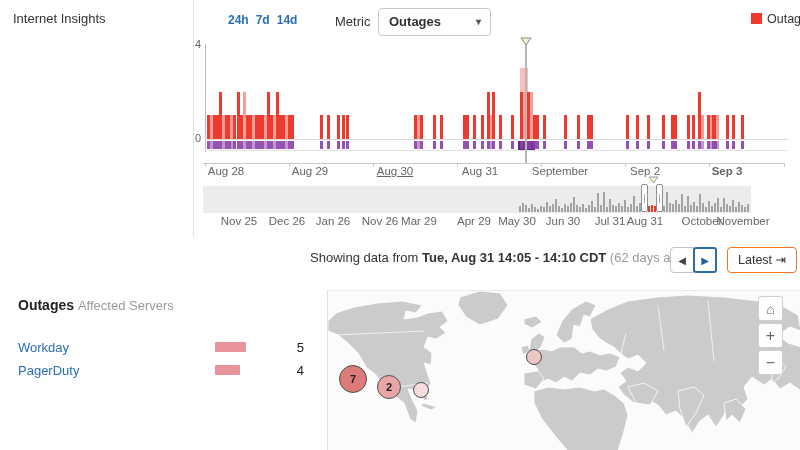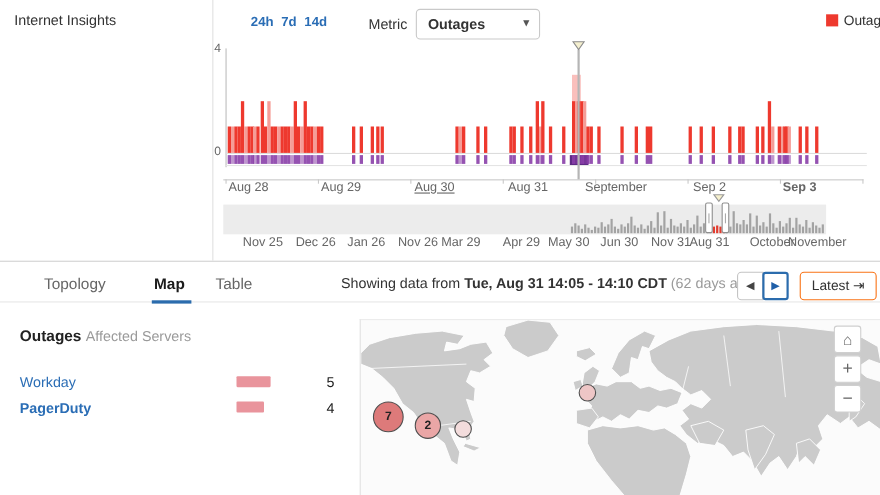--- a/index.html
+++ b/index.html
@@ -358,35 +358,29 @@
         <div style="position: absolute; left: 2px; top: 9px; width: 1px; height: 9px; background: rgb(170, 170, 170);"></div>
       </div>
       <div class="axis-label" style="position: absolute; left: 239px; top: 215px;">Nov 25</div>
       <div class="axis-label" style="position: absolute; left: 287px; top: 215px;">Dec 26</div>
       <div class="axis-label" style="position: absolute; left: 333px; top: 215px;">Jan 26</div>
       <div class="axis-label" style="position: absolute; left: 380px; top: 215px;">Nov 26</div>
       <div class="axis-label" style="position: absolute; left: 419px; top: 215px;">Mar 29</div>
       <div class="axis-label" style="position: absolute; left: 474px; top: 215px;">Apr 29</div>
       <div class="axis-label" style="position: absolute; left: 517px; top: 215px;">May 30</div>
       <div class="axis-label" style="position: absolute; left: 563px; top: 215px;">Jun 30</div>
-      <div class="axis-label" style="position: absolute; left: 610px; top: 215px;">Nov 31</div>
+      <div class="axis-label" style="position: absolute; left: 610px; top: 215px;">Jul 31</div>
       <div class="axis-label" style="position: absolute; left: 645px; top: 215px;">Aug 31</div>
       <div class="axis-label" style="position: absolute; left: 702px; top: 215px;">October</div>
       <div class="axis-label" style="position: absolute; left: 743px; top: 215px;">November</div>
     </div>
   <svg class="flag-svg" style="left:648px; top:176px;" width="11" height="8">
     <polygon points="1,1 10,1 5.5,7" fill="#f6f0cd" stroke="#999" stroke-width="1"></polygon>
   </svg>
 
-  <div class="abs tabbar">
-    <div class="tab" style="left:40px;">Topology</div>
-    <div class="tab active" style="left:140px;">Map</div>
-    <div class="tab" style="left:196px;">Table</div>
-    <div class="tab-underline" style="left:138px; width:36px;"></div>
-  </div>
   <div class="abs status">
     <span>Showing data from </span><b>Tue, Aug 31 14:05 - 14:10 CDT</b><span class="ago"> (62 days ago)</span>
   </div>
   <div class="abs navgroup">
     <div class="navbtn prev">
       <span>◀</span>
     </div>
     <div class="navbtn next">
       <span>▶</span>
     </div>
@@ -400,21 +394,21 @@
     <b>Outages</b>
     <span>Affected Servers</span>
   </div>
   <div class="abs" id="panel-rows" style="left:0; top:337px; width:322px; height:80px;">
       <div class="p-row" style="position: absolute; left: 0px; top: 0px; width: 322px; height: 20px;">
         <div class="p-label" style="position: absolute;">Workday</div>
         <div class="p-bar" style="position: absolute; width: 31px; background: rgb(233, 148, 156);"></div>
         <div class="p-val" style="position: absolute;">5</div>
       </div>
       <div class="p-row" style="position: absolute; left: 0px; top: 23px; width: 322px; height: 20px;">
-        <div class="p-label" style="position: absolute; font-weight: bold;">PagerDuty</div>
+        <div class="p-label" style="position: absolute;">PagerDuty</div>
         <div class="p-bar" style="position: absolute; width: 25px; background: rgb(233, 148, 156);"></div>
         <div class="p-val" style="position: absolute;">4</div>
       </div>
     </div>
 
   <div class="abs map-area">
     <svg width="473" height="160" viewBox="0 0 473 160">
       <g fill="#cbcbcb" stroke="#ffffff" stroke-width="0.8" stroke-linejoin="round">
         <path d="M132,6 L152,0 L172,2 L180,14 L170,28 L152,34 L138,26 L130,14 Z"></path>
         <path d="M196,28 l12,-3 l6,6 l-10,6 l-8,-4 Z"></path>

